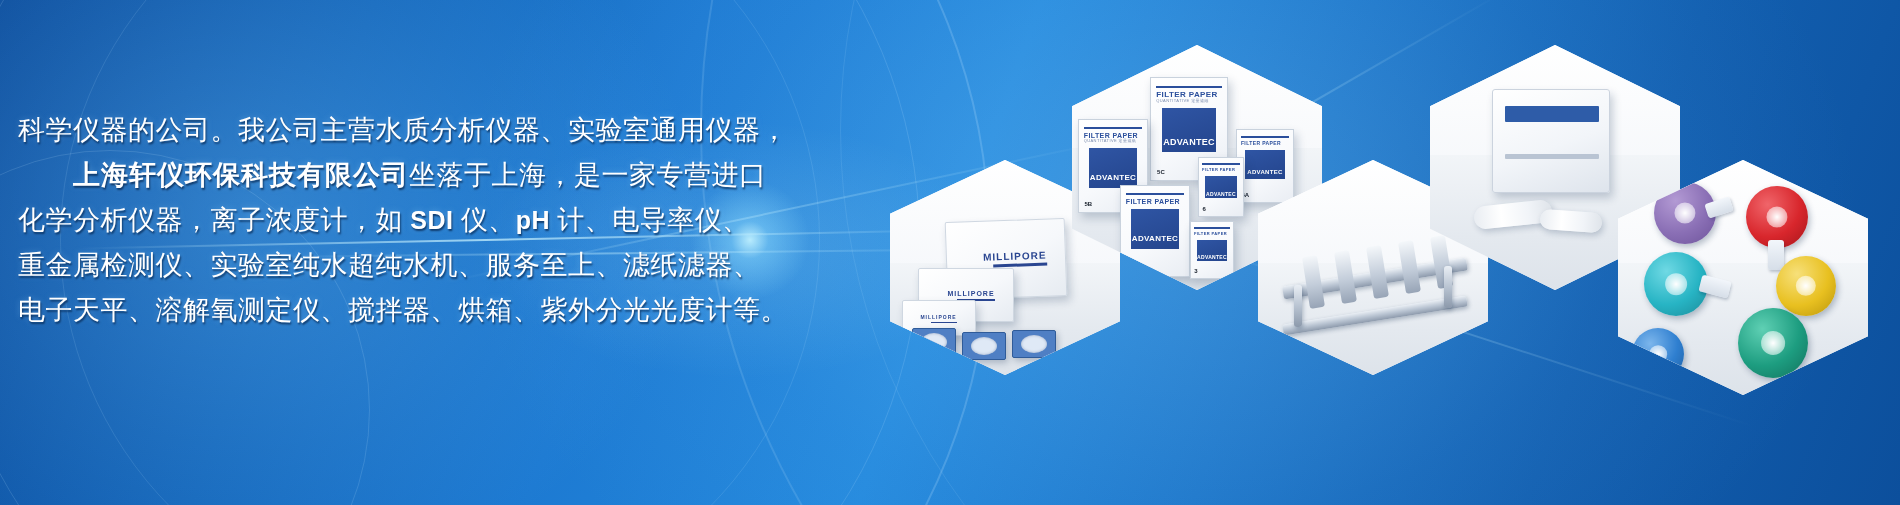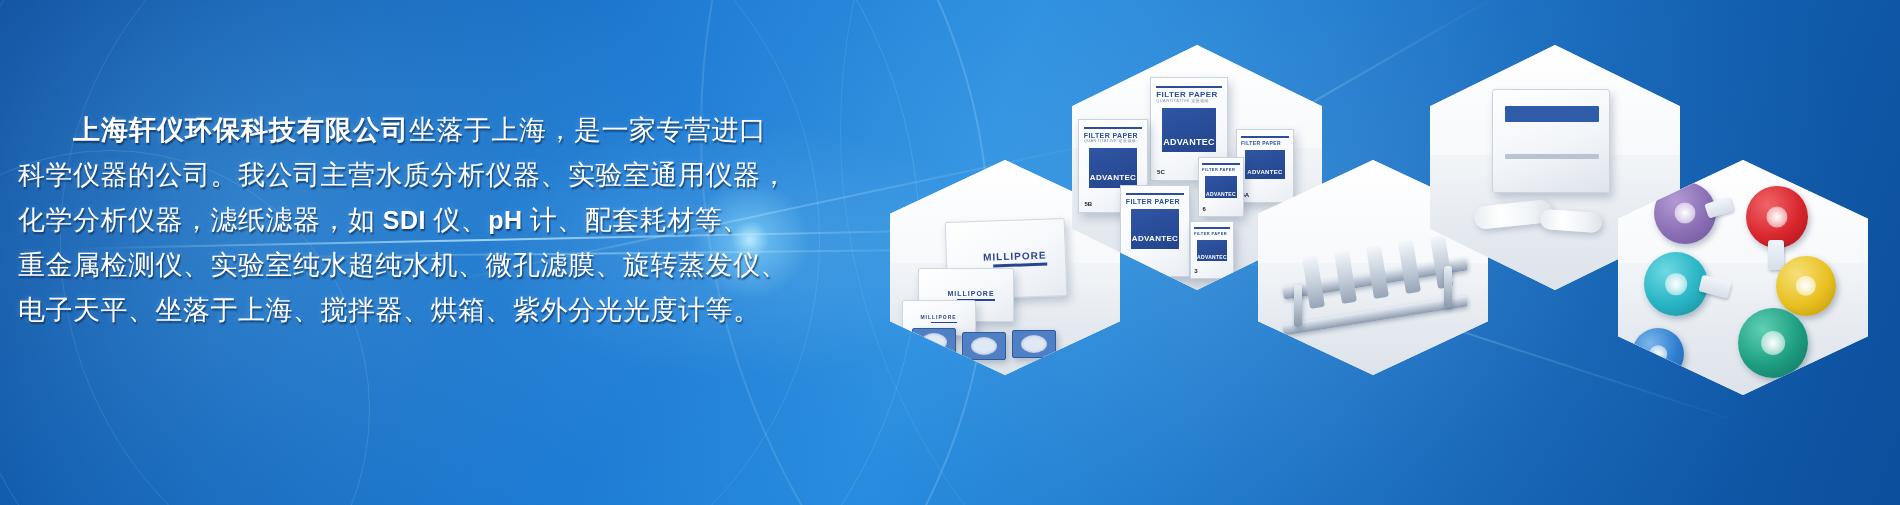--- a/index.html
+++ b/index.html
@@ -190,25 +190,25 @@
     <div class="glow g1"></div>
     <div class="streak s1"></div>
     <div class="streak s2"></div>
     <div class="streak s3"></div>
     <div class="streak s4"></div>
     <div class="streak s5"></div>
   </div>
 
   <div class="text-block">
     <div class="paragraph" id="paragraph-host">
+        <div class="pline"><span>科学仪器的公司。我公司主营水质分析仪器、实验室通用仪器，</span></div>
         <div class="pline"><span>　　</span><span class="company">上海轩仪环保科技有限公司</span><span>坐落于上海，是一家专营进口</span></div>
-        <div class="pline"><span>科学仪器的公司。我公司主营水质分析仪器、实验室通用仪器，</span></div>
-        <div class="pline"><span>化学分析仪器，滤纸滤器，如 </span><span class="lat">SDI</span><span> 仪、</span><span class="lat">pH</span><span> 计、配套耗材等、</span></div>
-        <div class="pline"><span>重金属检测仪、实验室纯水超纯水机、微孔滤膜、旋转蒸发仪、</span></div>
-        <div class="pline"><span>电子天平、坐落于上海、搅拌器、烘箱、紫外分光光度计等。</span></div>
+        <div class="pline"><span>化学分析仪器，离子浓度计，如 </span><span class="lat">SDI</span><span> 仪、</span><span class="lat">pH</span><span> 计、电导率仪、</span></div>
+        <div class="pline"><span>重金属检测仪、实验室纯水超纯水机、服务至上、滤纸滤器、</span></div>
+        <div class="pline"><span>电子天平、溶解氧测定仪、搅拌器、烘箱、紫外分光光度计等。</span></div>
       </div>
   </div>
 
   <div class="hex-cluster">
 
     <div class="hex" style="left:-10px; top:160px; width:230px; height:215px;">
       <div class="scene">
         <div class="wall"></div>
           <div class="floor"></div>
         <div class="millipore" style="left:56px; top:60px; width:120px; height:78px; transform:rotate(-2deg);">

